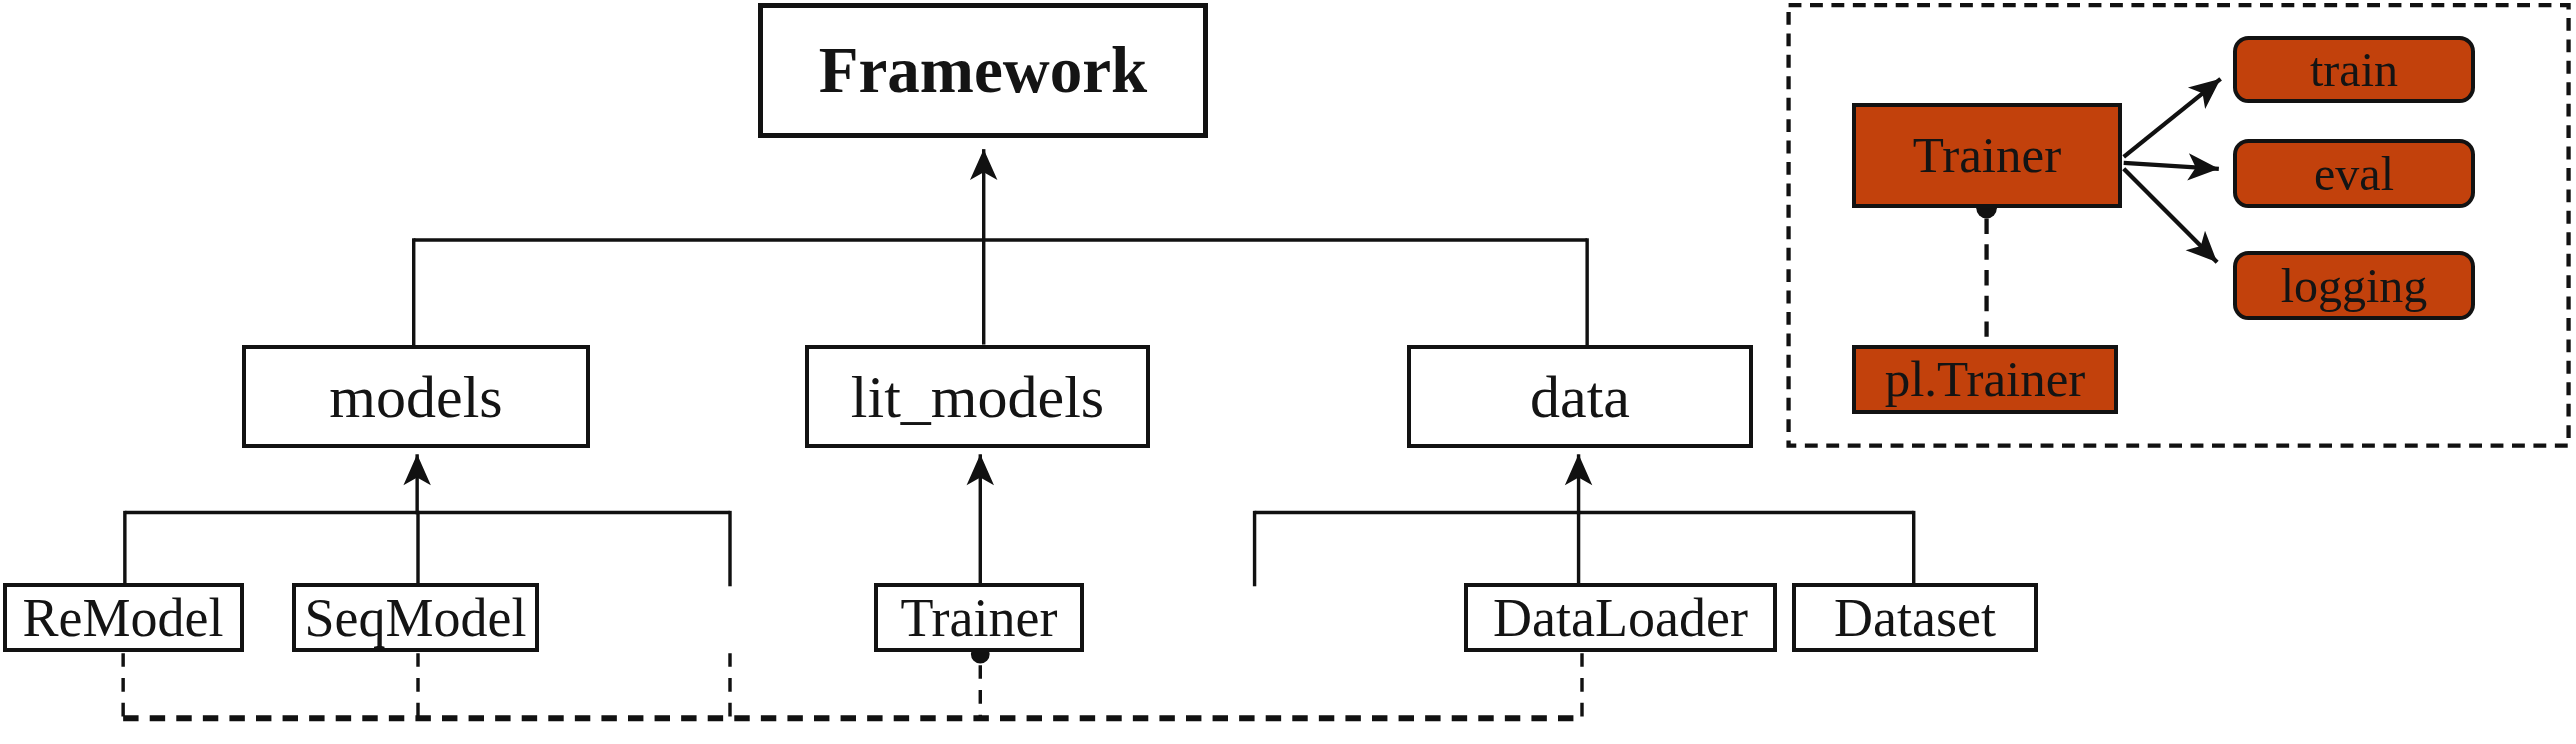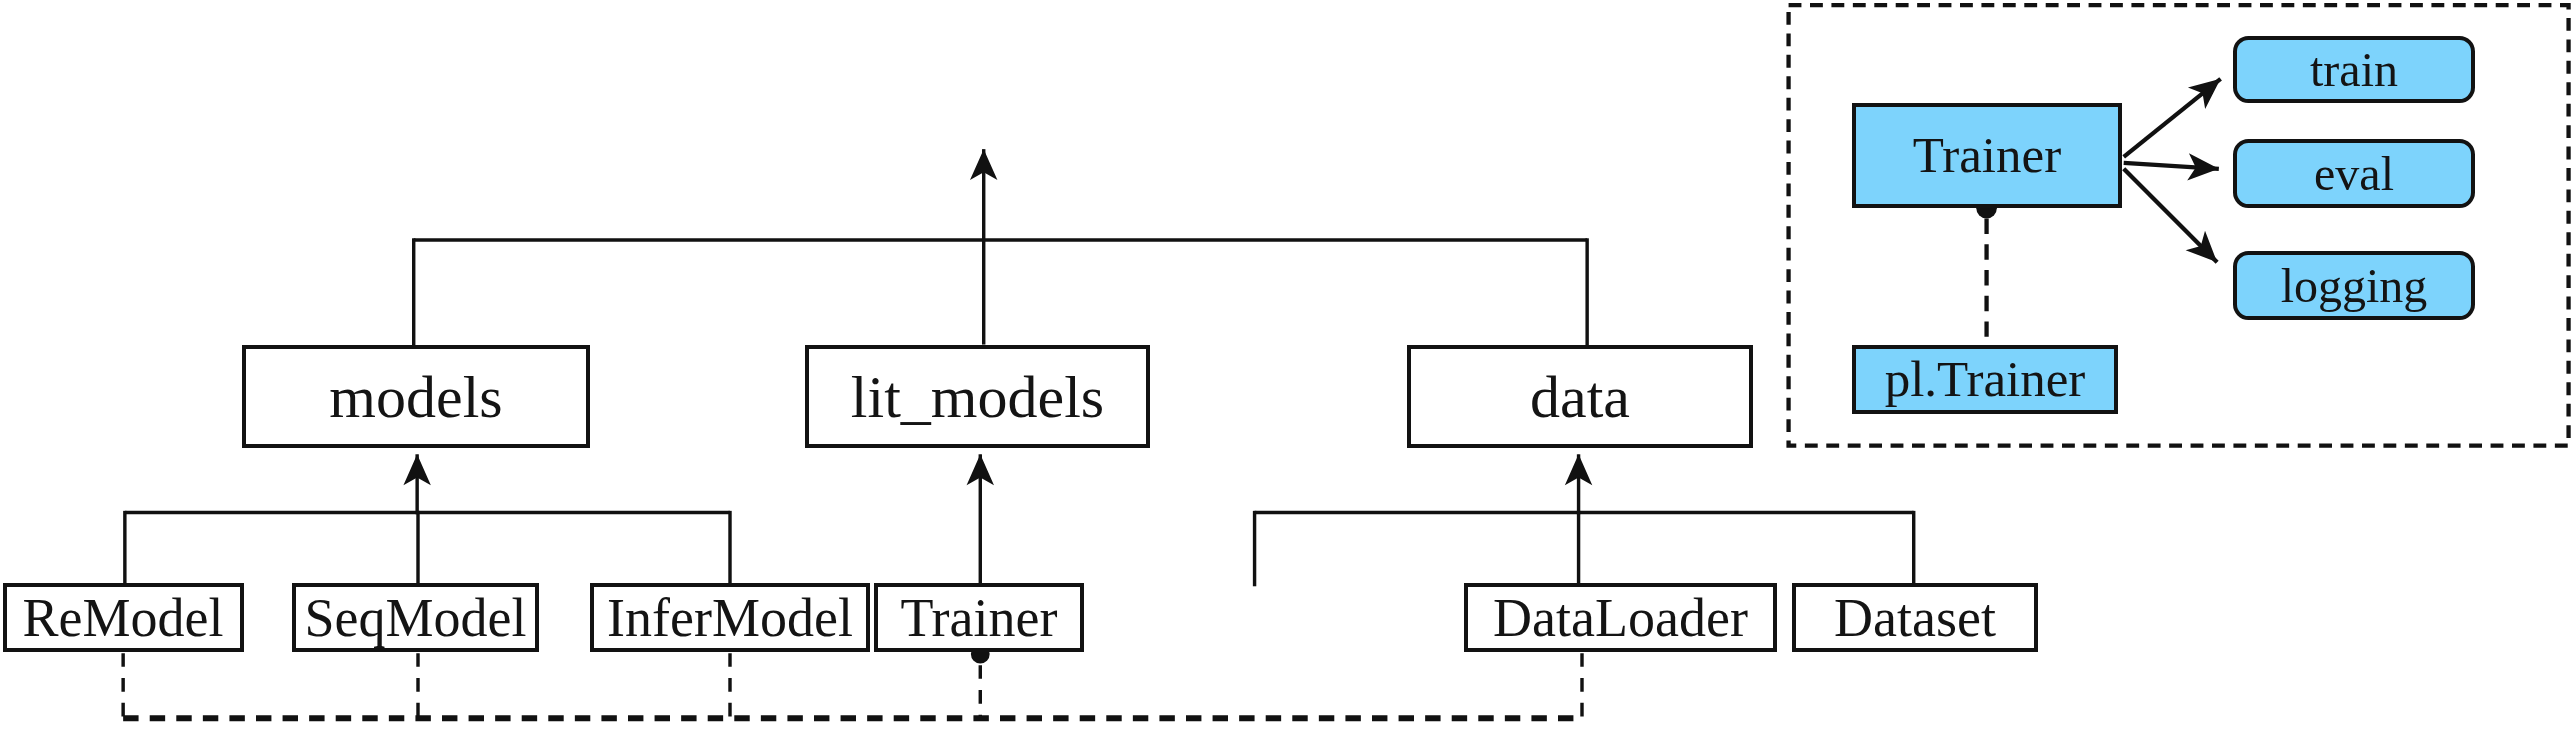--- a/index.html
+++ b/index.html
@@ -20,21 +20,21 @@
     border:4.3px solid #121212;
     display:flex;
     align-items:center;
     justify-content:center;
     white-space:nowrap;
     line-height:1;
   }
   .root{border-width:5.1px;font-weight:bold;font-size:65px;}
   .lvl2{font-size:60px;}
   .lvl3{font-size:54px;}
-  .inset{background:#7dd3fc;}
+  .inset{background:#c2410c;}
   .inset-main{font-size:51px;}
   .method{font-size:48px;border-radius:15.4px;}
 </style>
 </head>
 <body>
 
 <div id="canvas">
 
   <svg id="wires" viewBox="0 0 3004 868">
     <defs>
@@ -85,28 +85,28 @@
       <line x1="2477" y1="183" x2="2590" y2="92" stroke="#111111" stroke-width="5" marker-end="url(#ah)"></line>
       <line x1="2477" y1="190" x2="2588" y2="197" stroke="#111111" stroke-width="5" marker-end="url(#ah)"></line>
       <line x1="2477" y1="197" x2="2586" y2="306" stroke="#111111" stroke-width="5" marker-end="url(#ah)"></line>
       <line x1="2317" y1="255" x2="2317" y2="400" stroke="#111111" stroke-width="5" stroke-dasharray="18 12"></line>
       <circle cx="2317" cy="243" r="12" fill="#111111"></circle>
     </g>
 
     <circle cx="1143" cy="763" r="11" fill="#111111"></circle>
   </svg>
 
+  <div class="node root" style="left:758px;top:3.4px;width:450px;height:135px;">Framework</div>
 
   <div class="node lvl2" style="left:242px;top:345px;width:348px;height:103px;">models</div>
   <div class="node lvl2" style="left:805px;top:345px;width:345px;height:103px;">lit_models</div>
   <div class="node lvl2" style="left:1407px;top:345px;width:346px;height:103px;text-align:center;">data</div>
 
   <div class="node lvl3" style="left:292px;top:583px;width:247px;height:69px;">SeqModel</div>
   <div class="node lvl3" style="left:2.6px;top:583px;width:241px;height:69px;">ReModel</div>
-  <div class="node lvl3" style="left:590px;top:583px;width:280px;height:69px;">InferModel</div>
   <div class="node lvl3" style="left:874px;top:583px;width:210px;height:69px;">Trainer</div>
   <div class="node lvl3" style="left:1464px;top:583px;width:313px;height:69px;">DataLoader</div>
   <div class="node lvl3" style="left:1792px;top:583px;width:246px;height:69px;">Dataset</div>
 
   <div class="node inset inset-main" style="left:1852px;top:103px;width:270px;height:105px;">Trainer</div>
   <div class="node inset method" style="left:2233px;top:36px;width:242px;height:67px;">train</div>
   <div class="node inset method" style="left:2233px;top:139px;width:242px;height:69px;">eval</div>
   <div class="node inset method" style="left:2233px;top:251px;width:242px;height:69px;">logging</div>
   <div class="node inset inset-main" style="left:1852px;top:345px;width:266px;height:69px;">pl.Trainer</div>
 

